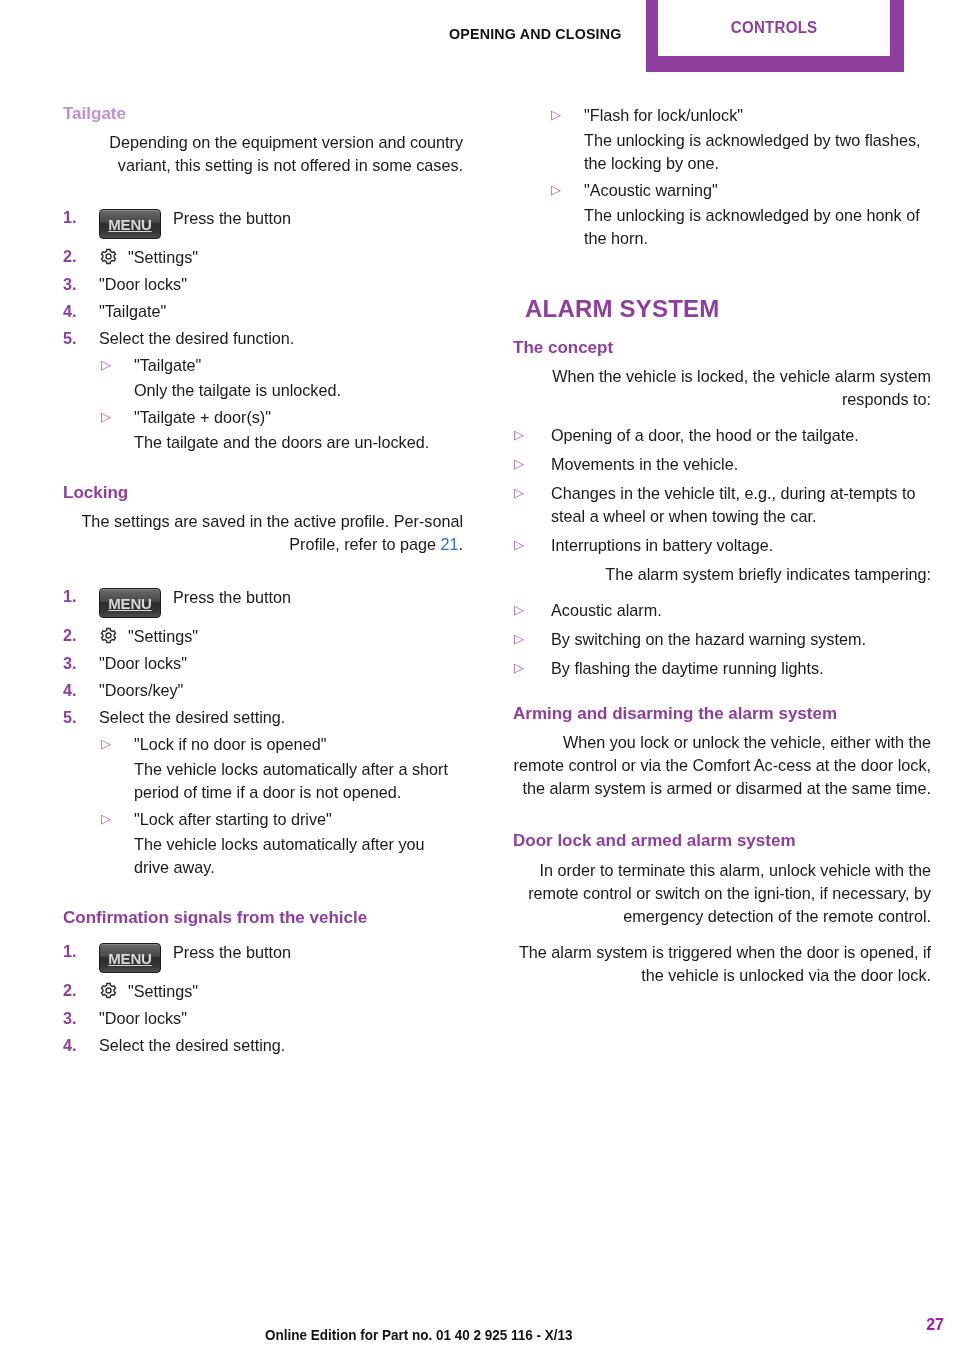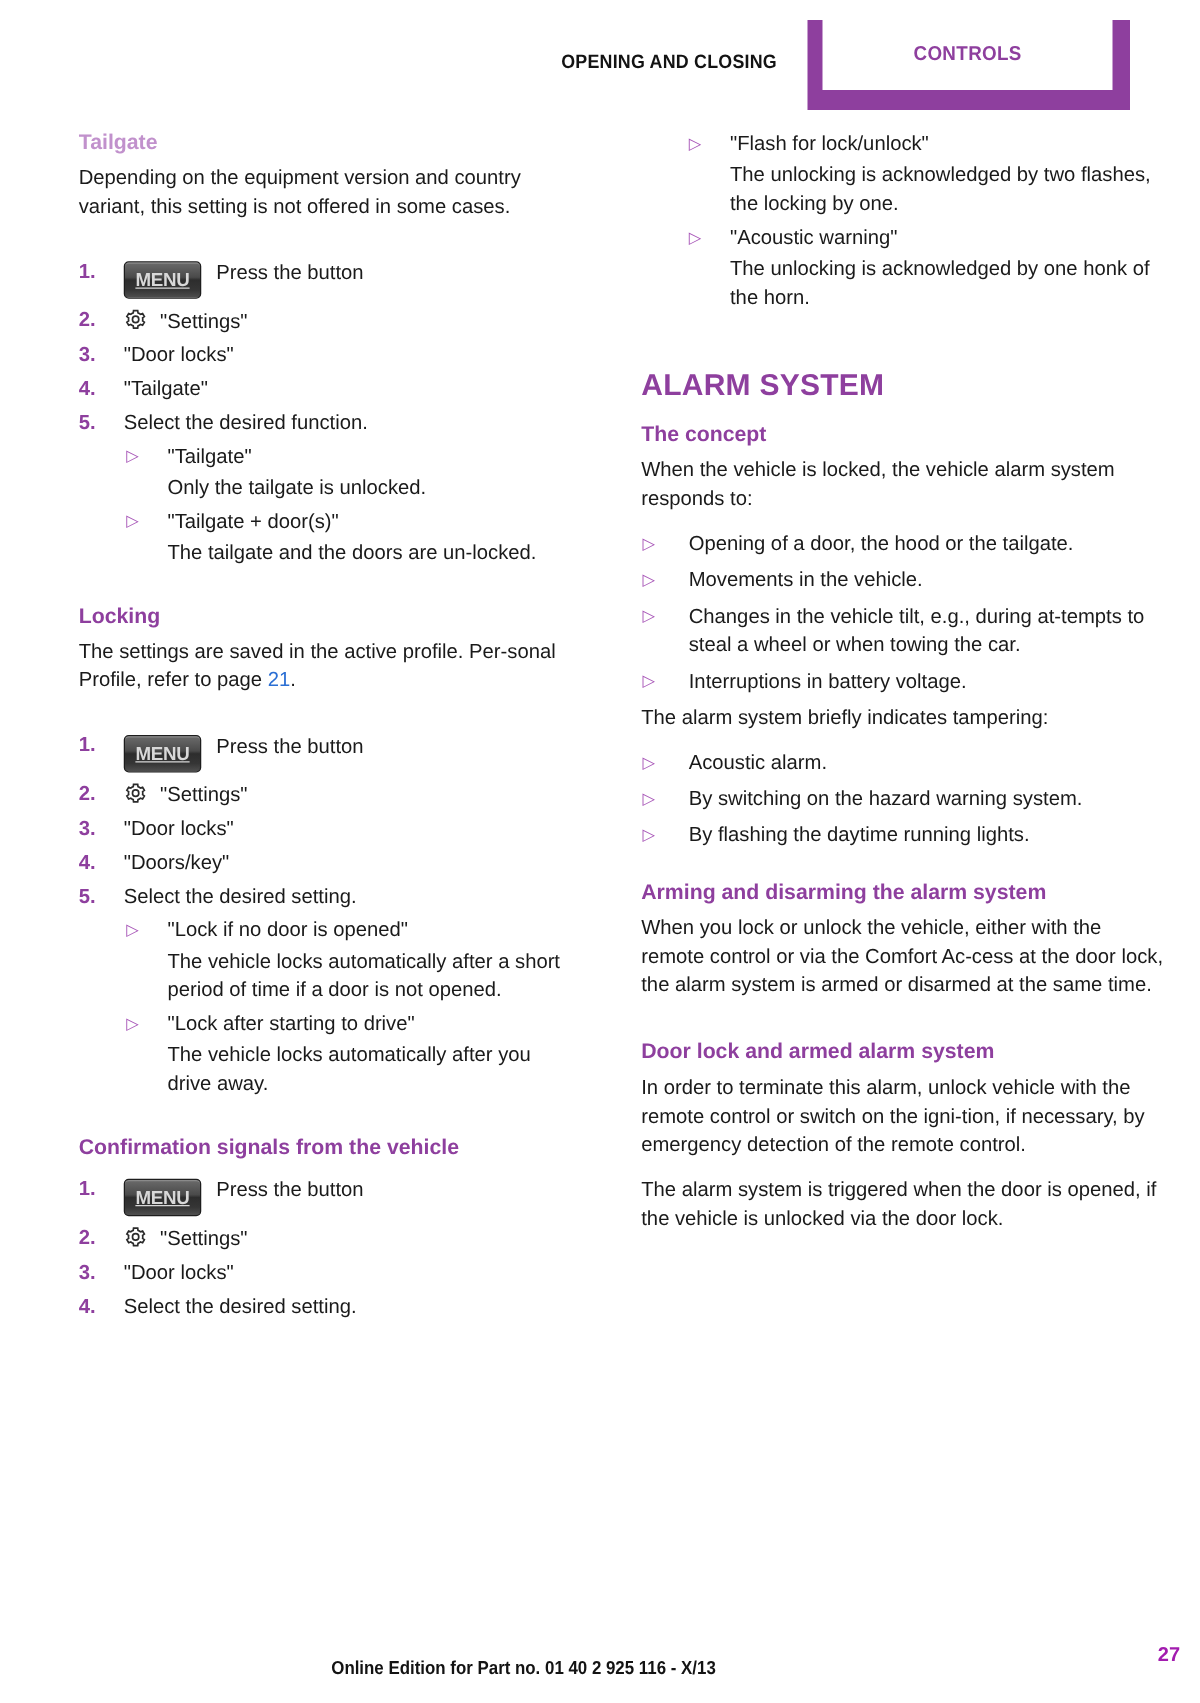--- a/index.html
+++ b/index.html
@@ -12,21 +12,21 @@
     height: 1362px;
     position: relative;
     font-family: "Liberation Sans", sans-serif;
     color: #1a1a1a;
     overflow: hidden;
   }
 
   
   .page-header {
     position: absolute;
-    top: 16px;
+    top: 0;
     left: 0;
     width: 960px;
     height: 72px;
   }
   .header-chapter {
     position: absolute;
     right: 338px;
     top: 25px;
     font-size: 15.5px;
     font-weight: bold;
@@ -75,21 +75,21 @@
     width: 400px;
   }
   .col-left  { left: 63px; }
   .col-right { left: 513px; width: 418px; }
 
   
   h1.sec-title {
     font-size: 24px;
     font-weight: bold;
     color: #8e3f9e;
-    margin: 0 0 16px 0;
+    margin: 0 0 16px 12px;
     letter-spacing: 0.2px;
     line-height: 1.1;
   }
   h2.sub-title {
     font-size: 17px;
     font-weight: bold;
     color: #8e3f9e;
     margin: 0 0 7px 0;
     line-height: 1.18;
   }
@@ -100,20 +100,21 @@
   .spacer-md { height: 18px; }
   .spacer-sm { height: 11px; }
   .spacer-xl { height: 42px; }
 
   
   p.body {
     font-size: 16.2px;
     line-height: 1.42;
     margin: 0 0 13px 0;
     color: #1a1a1a;
+    text-align: right;
   }
   .xref {
     color: #2b6fd4;
   }
 
   
   .steps {
     margin: 0;
     padding: 0;
     list-style: none;

